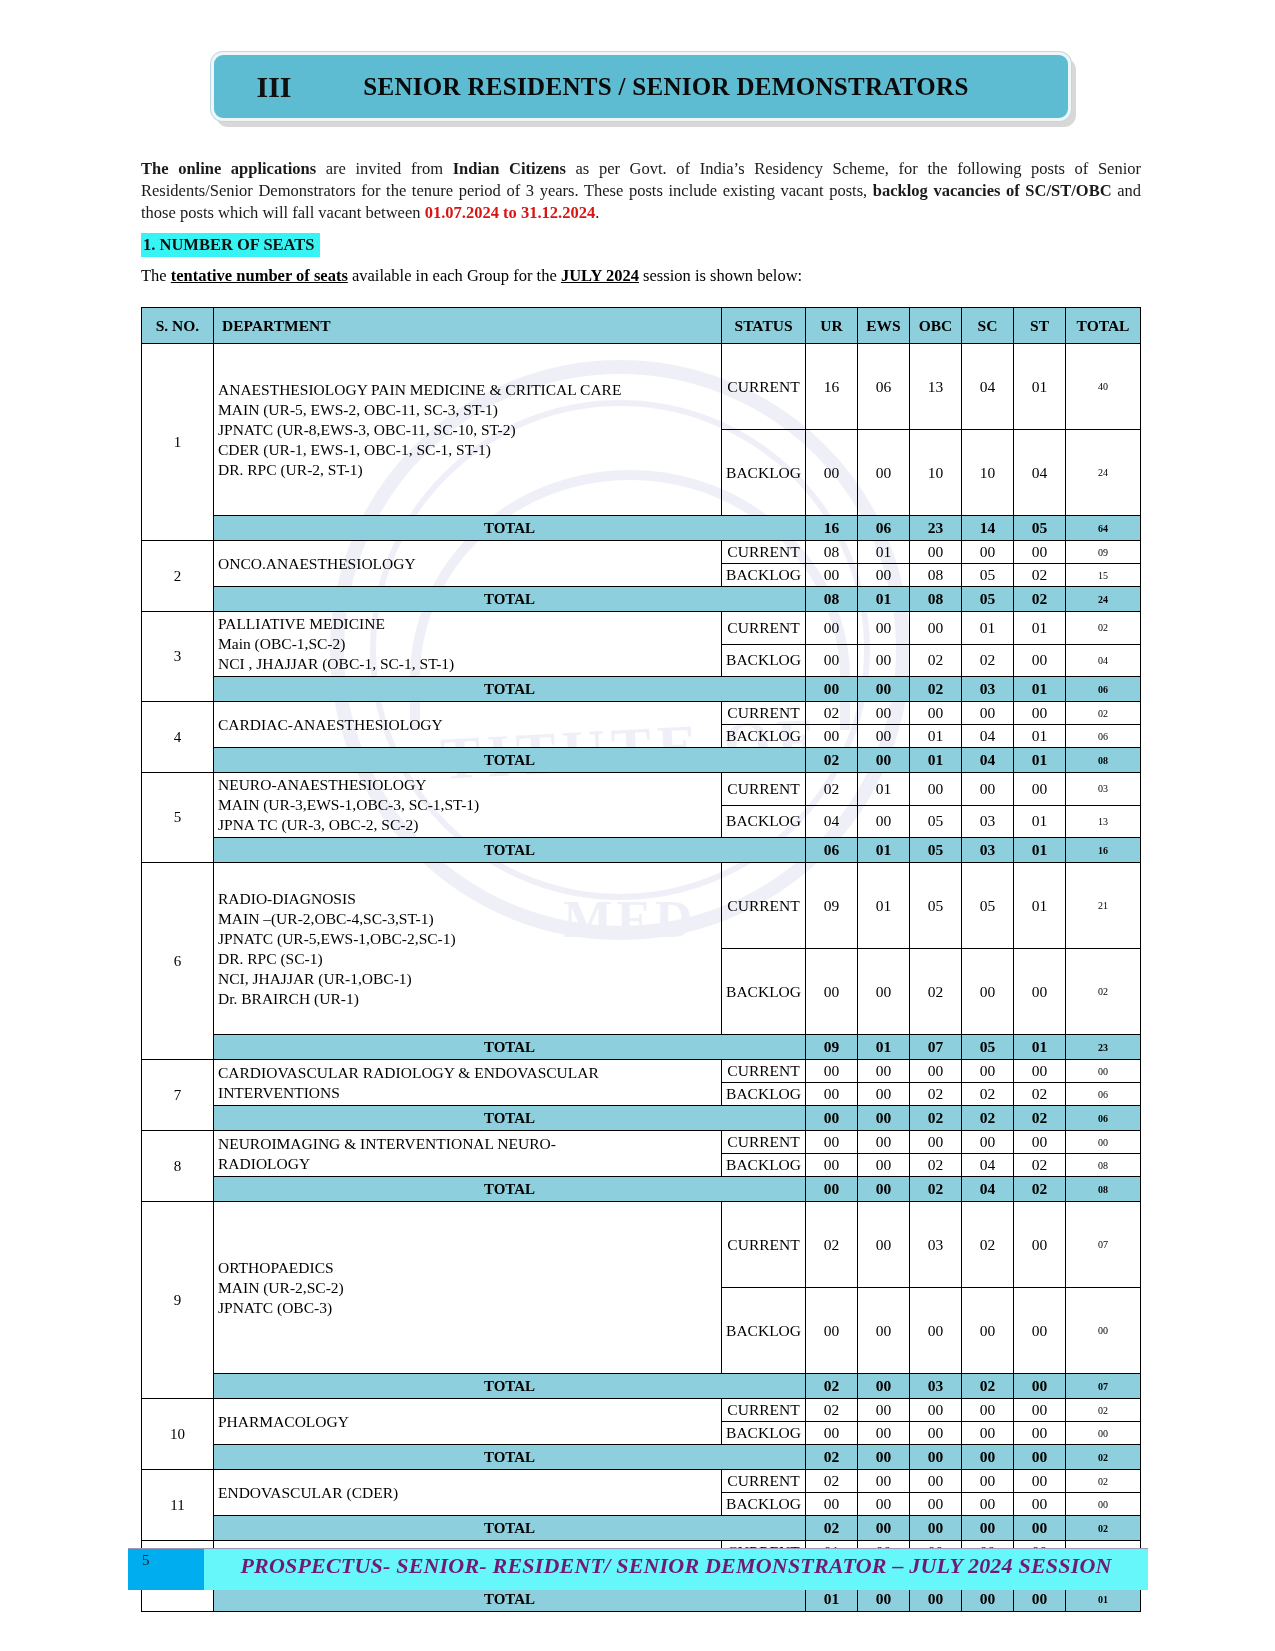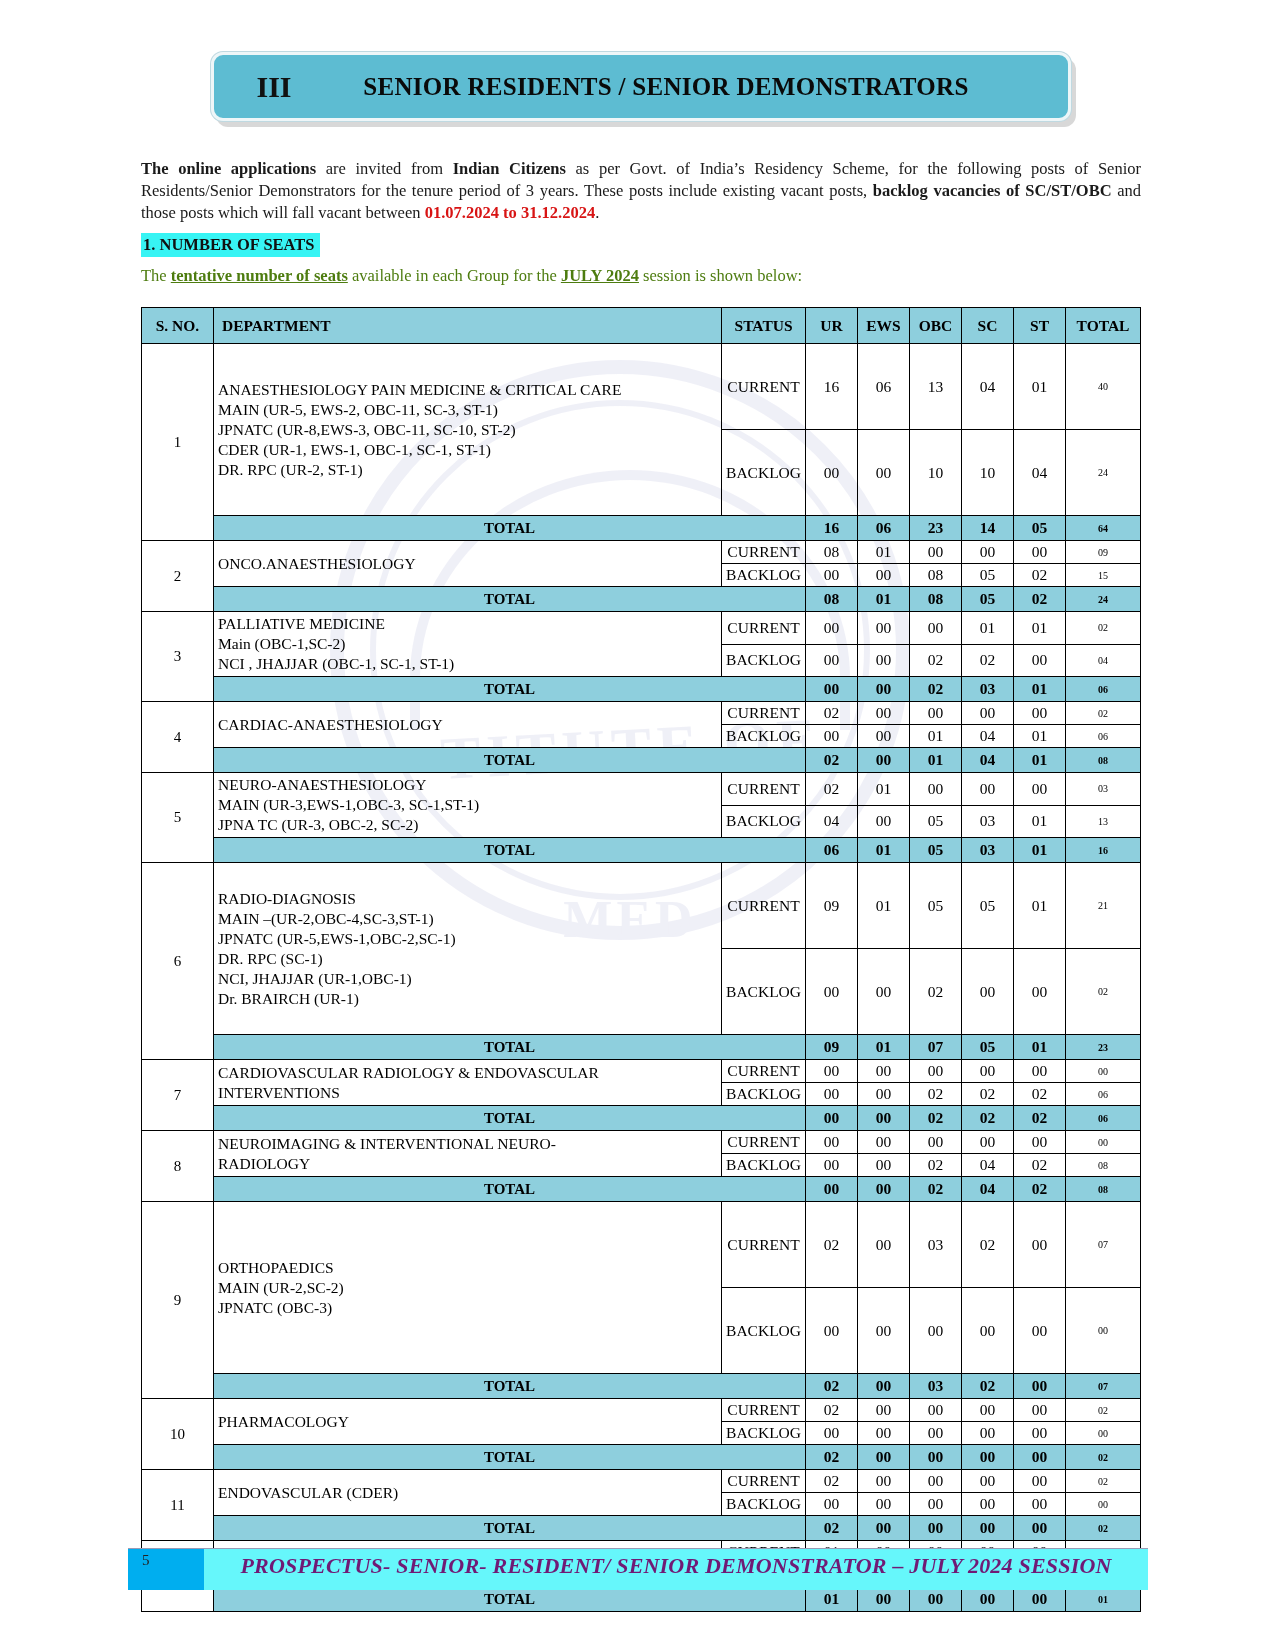--- a/index.html
+++ b/index.html
@@ -88,21 +88,21 @@
   
   .section-head {
     position:absolute; left:141px; top:233px;
     font-size:16.5px; font-weight:bold; color:#111;
     background:#37f4f4;
     padding:2px 6px 2px 2px;
     font-family:"Liberation Serif", serif;
   }
   .subline {
     position:absolute; left:141px; top:266px;
-    font-size:16.5px; color:#4d7c0f;
+    font-size:16.5px; color:#000000;
     font-family:"Liberation Serif", serif;
   }
   .subline u { text-decoration:underline; font-weight:bold; }
 
   
   table.seats {
     position:absolute; left:141px; top:307px;
     width:1000px;
     border-collapse:collapse;
     font-family:"Liberation Serif", serif;

